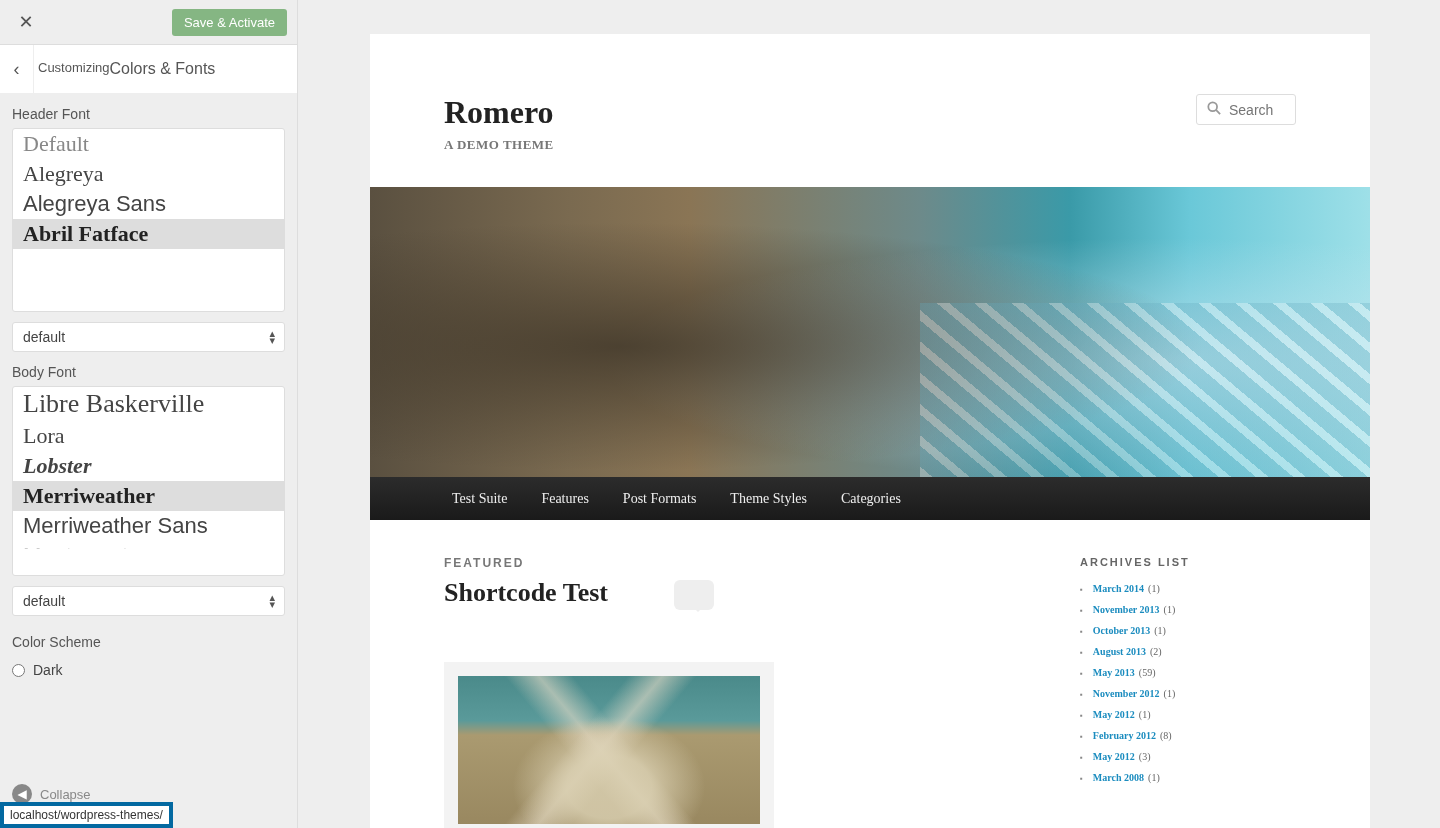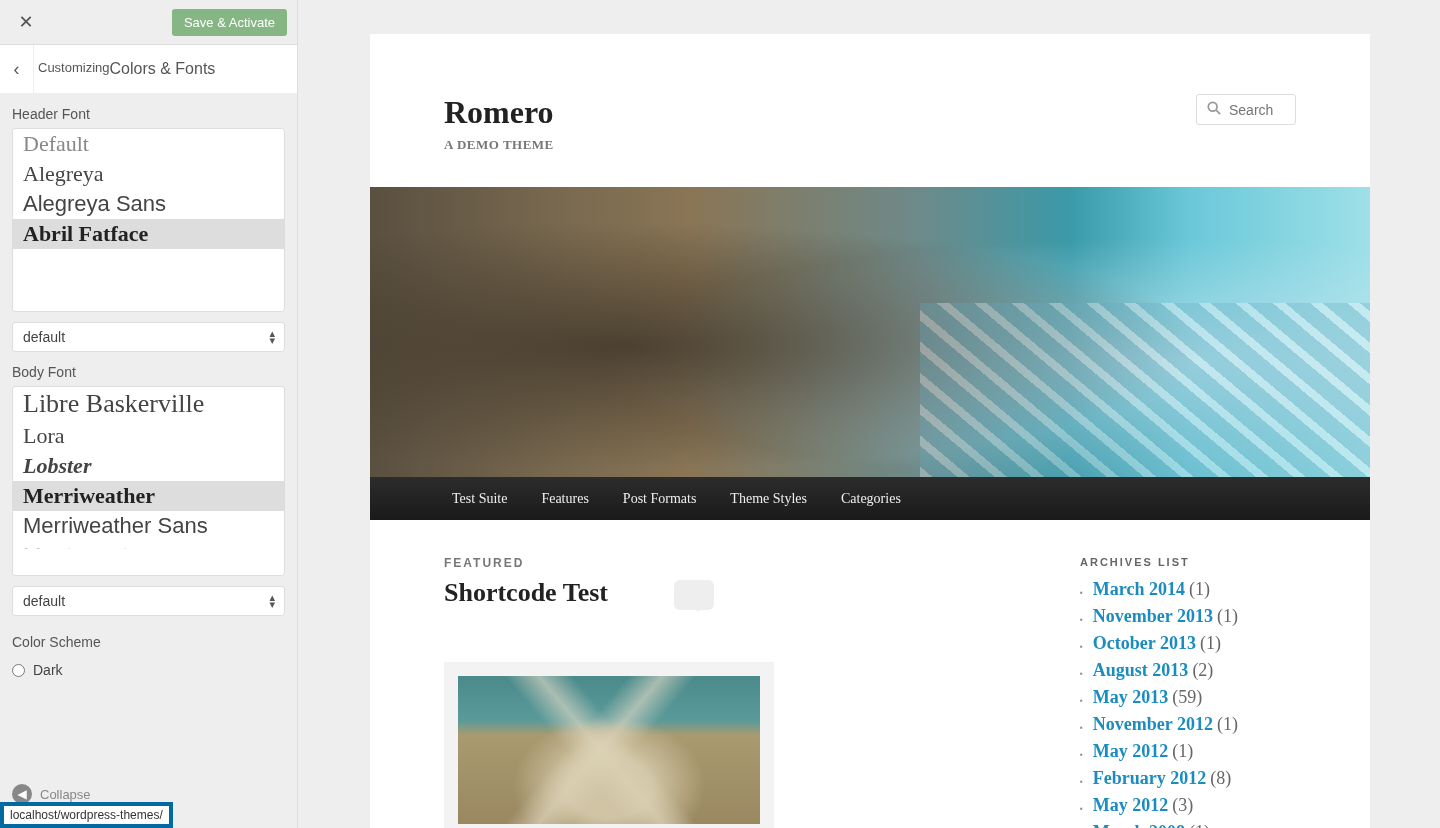--- a/index.html
+++ b/index.html
@@ -48,21 +48,21 @@
 .featured-label { text-transform: uppercase; letter-spacing: 2px; font-size: 12px; color: #777; font-weight: bold; }
 .post-title { font-family: Georgia, serif; font-weight: 900; font-size: 26px; color: #222; margin-top: 8px; }
 .comment-bubble { position: absolute; width: 40px; height: 30px; background: #eee; border-radius: 6px; right: 310px; margin-top: -28px; }
 .comment-bubble::after { content: ""; position: absolute; bottom: -8px; right: 10px; border: 6px solid transparent; border-top-color: #eee; }
 .post-img-wrap { margin-top: 54px; background: #f3f3f3; padding: 14px; width: 330px; }
 .post-img { width: 100%; height: 148px; background: linear-gradient(to bottom, #4a8a8a 0%, #5a9a9a 30%, #aa9a70 40%, #998860 100%); position: relative; overflow: hidden; }
 .post-img::after { content:""; position:absolute; inset:0; background: radial-gradient(ellipse at 50% 75%, rgba(220,210,180,0.8) 0 20%, transparent 45%), linear-gradient(130deg, transparent 40%, rgba(230,220,200,0.6) 48%, transparent 56%), linear-gradient(50deg, transparent 40%, rgba(230,220,200,0.6) 48%, transparent 56%); }
 .sidebar-col { width: 280px; margin-left: 56px; }
 .widget-title { text-transform: uppercase; letter-spacing: 2px; font-size: 11px; color: #666; font-weight: bold; margin-bottom: 8px; }
 .archive-list { list-style: none; }
-.archive-list li { font-family: Georgia, serif; font-size: 18px; padding: 3px 0; color: #777; display:flex; align-items:center; }
+.archive-list li { font-family: Georgia, serif; font-size: 10px; padding: 3px 0; color: #777; display:flex; align-items:flex-end; }
 .archive-list li::before { content: "▪"; color: #888; font-size: 8px; margin-right: 10px; margin-top: 6px; }
 .archive-link { color: #1b8cbf; font-weight: bold; cursor: pointer; }
 .archive-count { color: #666; margin-left: 4px; }
 </style>
 </head>
 <body>
 
 <div class="sidebar">
   <div class="sidebar-top">
     <div class="close-btn">✕</div>

